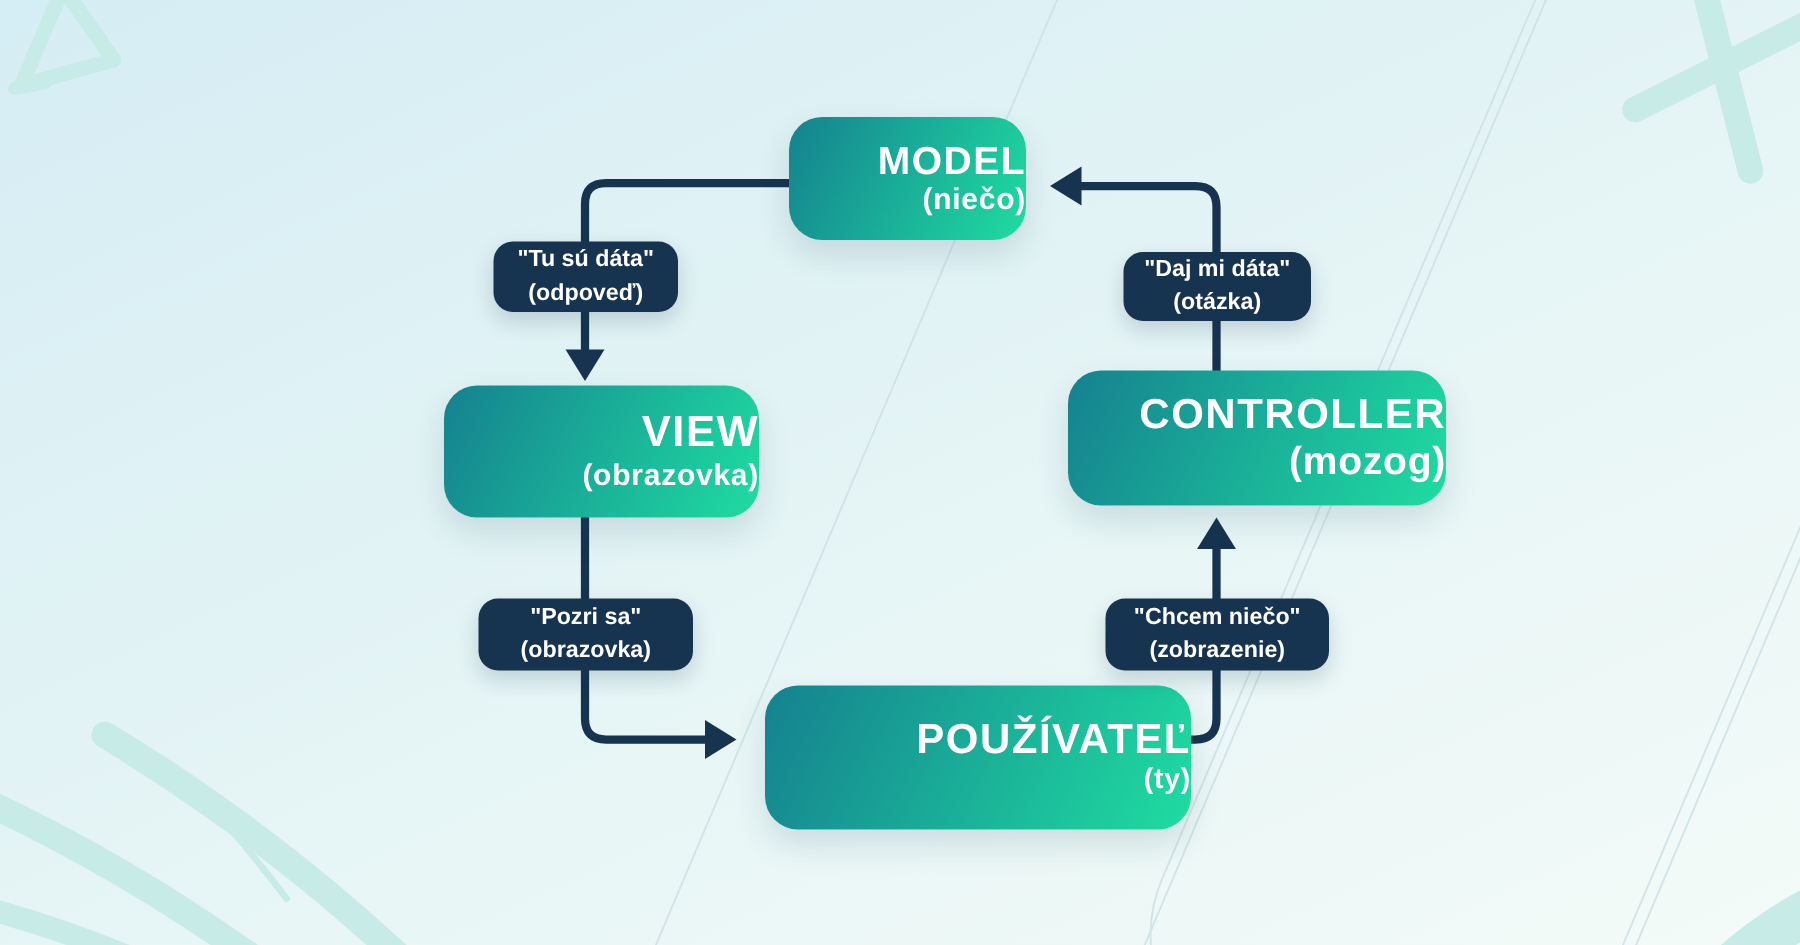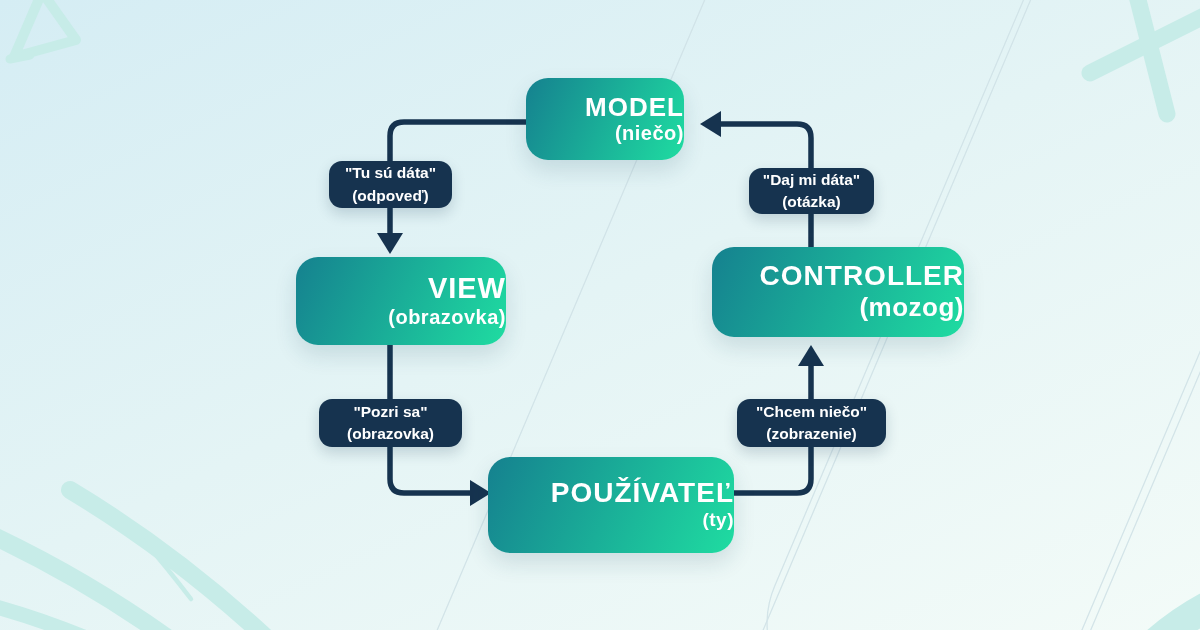--- a/index.html
+++ b/index.html
@@ -37,21 +37,21 @@
   .node .sub{font-weight:700;letter-spacing:.5px;line-height:1.2;}
   .node-model{left:526px;top:78px;width:158px;height:82px;}
   .node-model .title{font-size:26px;}
   .node-model .sub{font-size:20px;}
   .node-view{left:284px;top:257px;width:210px;height:88px;margin-left:12px;}
   .node-view .title{font-size:29px;}
   .node-view .sub{font-size:20px;}
   .node-controller{left:712px;top:247px;width:252px;height:90px;}
   .node-controller .title{font-size:28px;}
   .node-controller .sub{font-size:26px;}
-  .node-user{left:488px;top:457px;width:246px;height:96px;}
+  .node-user{left:510px;top:457px;width:284px;height:96px;}
   .node-user .title{font-size:28px;}
   .node-user .sub{font-size:19px;}
   .edge-label{
     position:absolute;
     display:flex;flex-direction:column;align-items:center;justify-content:center;
     background:var(--label-bg);
     color:#fff;
     border-radius:13px;
     font-size:15.5px;font-weight:700;line-height:1.45;
     text-align:center;

